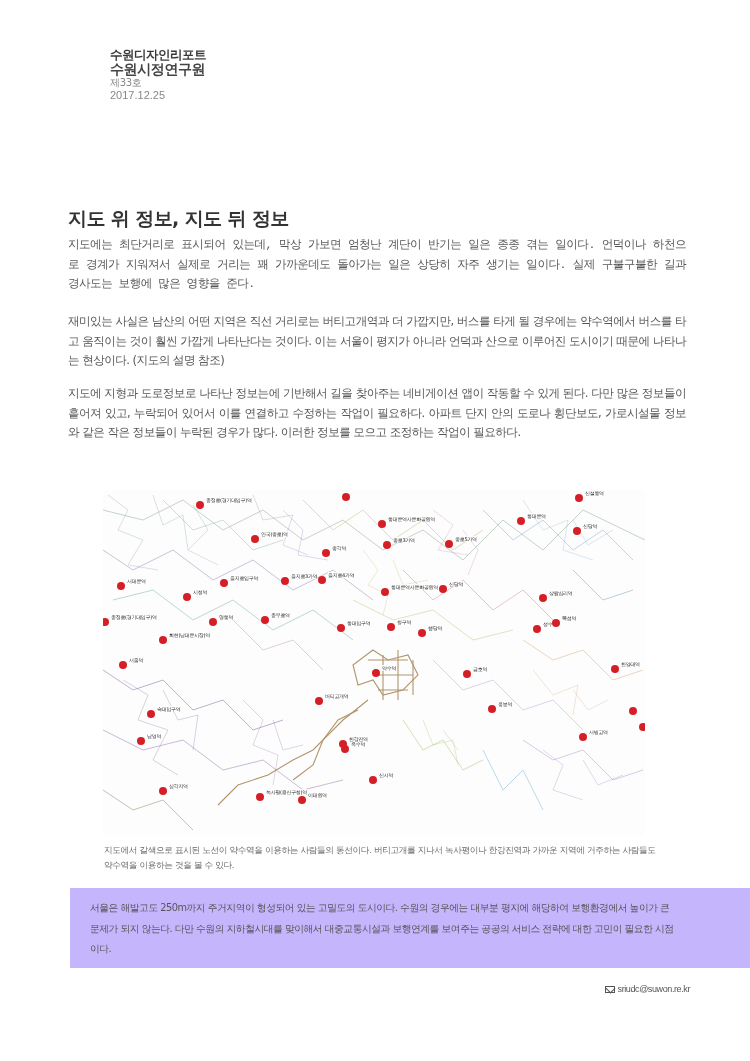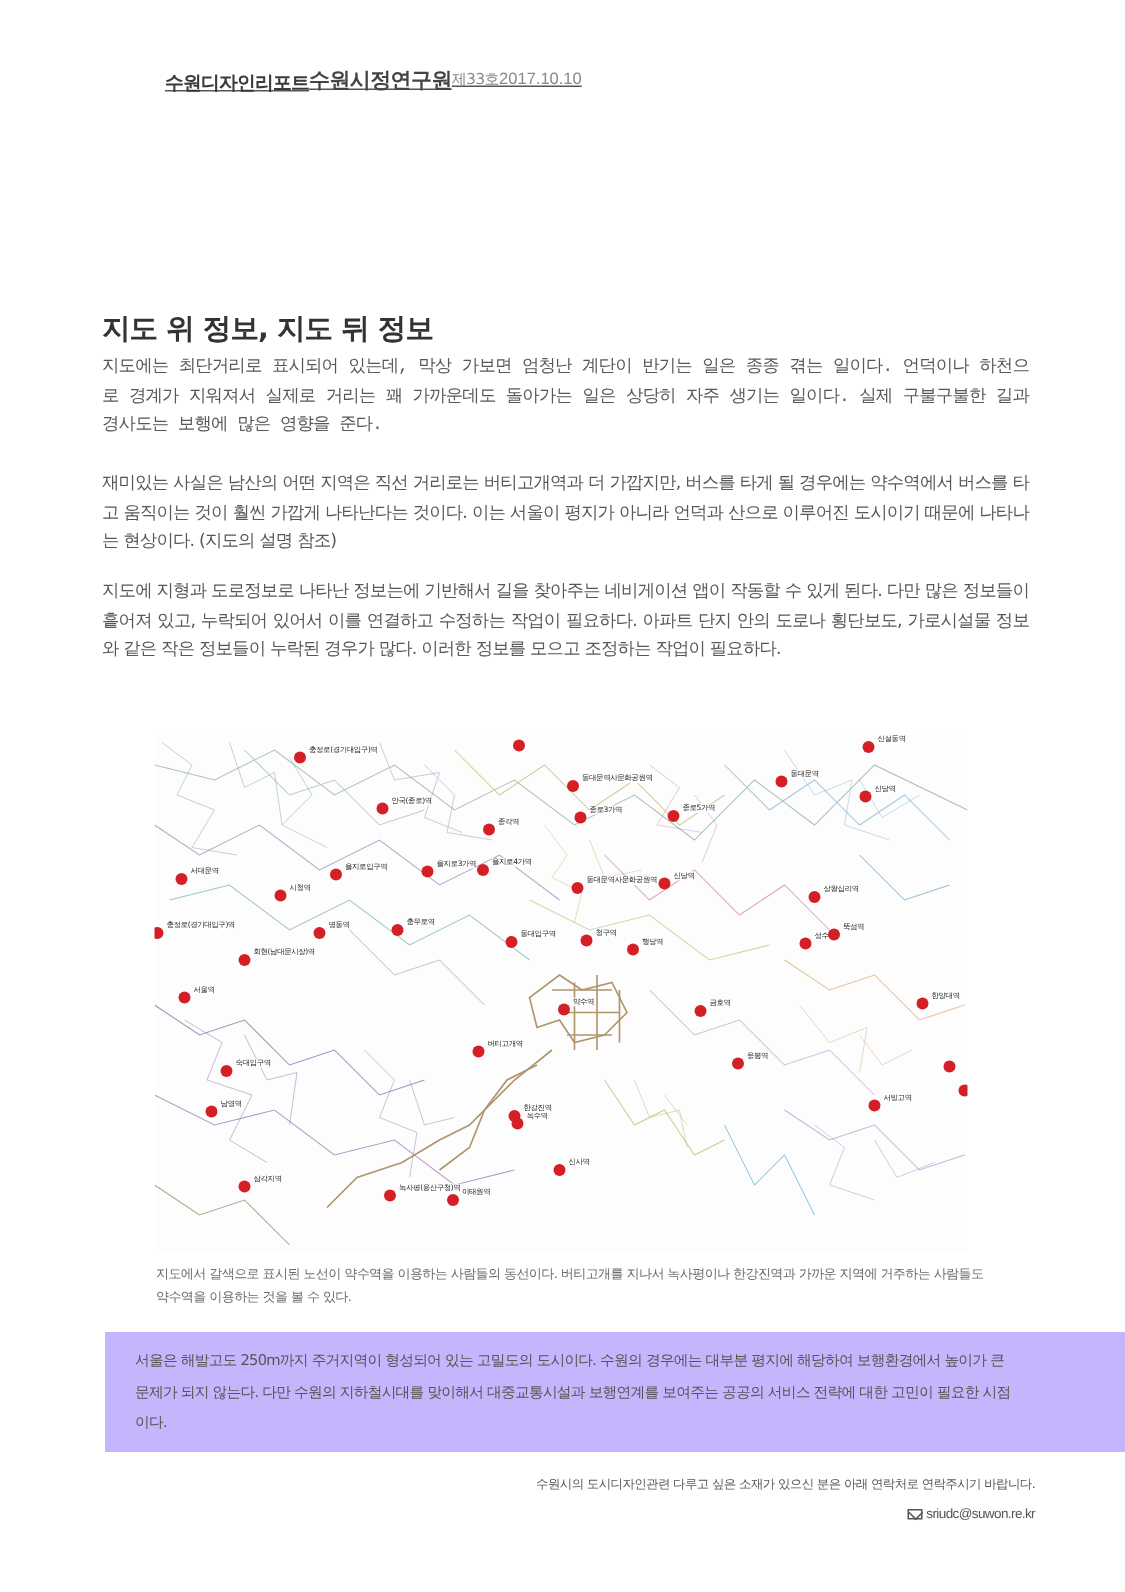--- a/index.html
+++ b/index.html
@@ -4,21 +4,21 @@
   <style>
     * { box-sizing: border-box; margin: 0; padding: 0; }
     html, body { width: 750px; height: 1061px; background: #ffffff; }
     body { position: relative; font-family: "DejaVu Sans", "Liberation Sans", sans-serif; color: #555; overflow: hidden; }
 
     
     .masthead { position: absolute; left: 104px; top: 47px; height: 62px; display: flex; align-items: flex-start; }
     .logo-box { width: 62px; height: 62px; border: 2px solid #5a5a5a; position: relative; background: #fff; }
     .logo-text { position: absolute; left: 4px; top: 18px; font-family: "Liberation Sans", sans-serif; font-size: 8px; line-height: 9px; color: #666; letter-spacing: 0.1px; }
     .logo-stairs { position: absolute; right: -2px; top: -2px; width: 28px; height: 62px; }
-    .mast-info { margin-left: 6px; display: flex; flex-direction: row; text-decoration: underline; }
+    .mast-info { margin-left: 6px; display: flex; flex-direction: column; }
     .mast-title { font-size: 12.5px; font-weight: bold; color: #3a3a3a; line-height: 15px; letter-spacing: -0.5px; }
     .mast-org { font-size: 14px; font-weight: bold; color: #444; line-height: 13px; margin-top: 1px; letter-spacing: -0.4px; }
     .mast-issue { font-size: 10px; color: #888; line-height: 13px; letter-spacing: -0.3px; }
     .mast-date { font-family: "Liberation Sans", sans-serif; font-size: 11px; color: #888; line-height: 13px; }
 
     
     .article-title { position: absolute; left: 68px; top: 206px; font-size: 19px; font-weight: bold; color: #333; letter-spacing: -0.6px; }
     .body-text { position: absolute; left: 68px; width: 618px; font-size: 11.6px; line-height: 19.7px; color: #575757; letter-spacing: -0.55px; text-align: justify; }
     #p1 { top: 235px; font-family: Liberation Mono, monospace; }
     #p2 { top: 312px; }
@@ -43,21 +43,21 @@
     .mail-icon::before { content: ""; position: absolute; left: 1px; top: -2px; width: 6px; height: 6px; border-right: 1px solid #555; border-bottom: 1px solid #555; transform: rotate(45deg); }
   </style>
 </head>
 <body>
 
 <div class="masthead">
   <div class="mast-info">
     <div class="mast-title">수원디자인리포트</div>
     <div class="mast-org">수원시정연구원</div>
     <div class="mast-issue">제33호</div>
-    <div class="mast-date">2017.10.10</div>
+    <div class="mast-date">2017.12.25</div>
   </div>
 </div>
 
 <h1 class="article-title">지도 위 정보, 지도 뒤 정보</h1>
 <p class="body-text" id="p1">지도에는 최단거리로 표시되어 있는데, 막상 가보면 엄청난 계단이 반기는 일은 종종 겪는 일이다. 언덕이나 하천으로 경계가 지워져서 실제로 거리는 꽤 가까운데도 돌아가는 일은 상당히 자주 생기는 일이다. 실제 구불구불한 길과 경사도는 보행에 많은 영향을 준다.</p>
 <p class="body-text" id="p2">재미있는 사실은 남산의 어떤 지역은 직선 거리로는 버티고개역과 더 가깝지만, 버스를 타게 될 경우에는 약수역에서 버스를 타고 움직이는 것이 훨씬 가깝게 나타난다는 것이다. 이는 서울이 평지가 아니라 언덕과 산으로 이루어진 도시이기 때문에 나타나는 현상이다. (지도의 설명 참조)</p>
 <p class="body-text" id="p3">지도에 지형과 도로정보로 나타난 정보는에 기반해서 길을 찾아주는 네비게이션 앱이 작동할 수 있게 된다. 다만 많은 정보들이 흩어져 있고, 누락되어 있어서 이를 연결하고 수정하는 작업이 필요하다. 아파트 단지 안의 도로나 횡단보도, 가로시설물 정보와 같은 작은 정보들이 누락된 경우가 많다. 이러한 정보를 모으고 조정하는 작업이 필요하다.</p>
 
 <div class="map-figure" id="map">
   <svg width="542" height="345" viewBox="0 0 542 345">
@@ -190,18 +190,17 @@
     <div class="station-label" style="left: 276px; top: 282px;">신사역</div>
   </div>
 
 <p class="caption">지도에서 갈색으로 표시된 노선이 약수역을 이용하는 사람들의 동선이다. 버티고개를 지나서 녹사평이나 한강진역과 가까운 지역에 거주하는 사람들도 약수역을 이용하는 것을 볼 수 있다.</p>
 
 <div class="note-box">
   <p class="note-text">서울은 해발고도 250m까지 주거지역이 형성되어 있는 고밀도의 도시이다. 수원의 경우에는 대부분 평지에 해당하여 보행환경에서 높이가 큰 문제가 되지 않는다. 다만 수원의 지하철시대를 맞이해서 대중교통시설과 보행연계를 보여주는 공공의 서비스 전략에 대한 고민이 필요한 시점이다.</p>
 </div>
 
 <div class="footer">
-  <div>수원시의 도시디자인관련 다루고 싶은 소재가 있으신 분은 아래 연락처로 연락주시기 바랍니다.</div>
   <div class="footer-email">
     <span class="mail-icon"></span>
     <span>sriudc@suwon.re.kr</span>
   </div>
 </div>
 
 </body></html>

